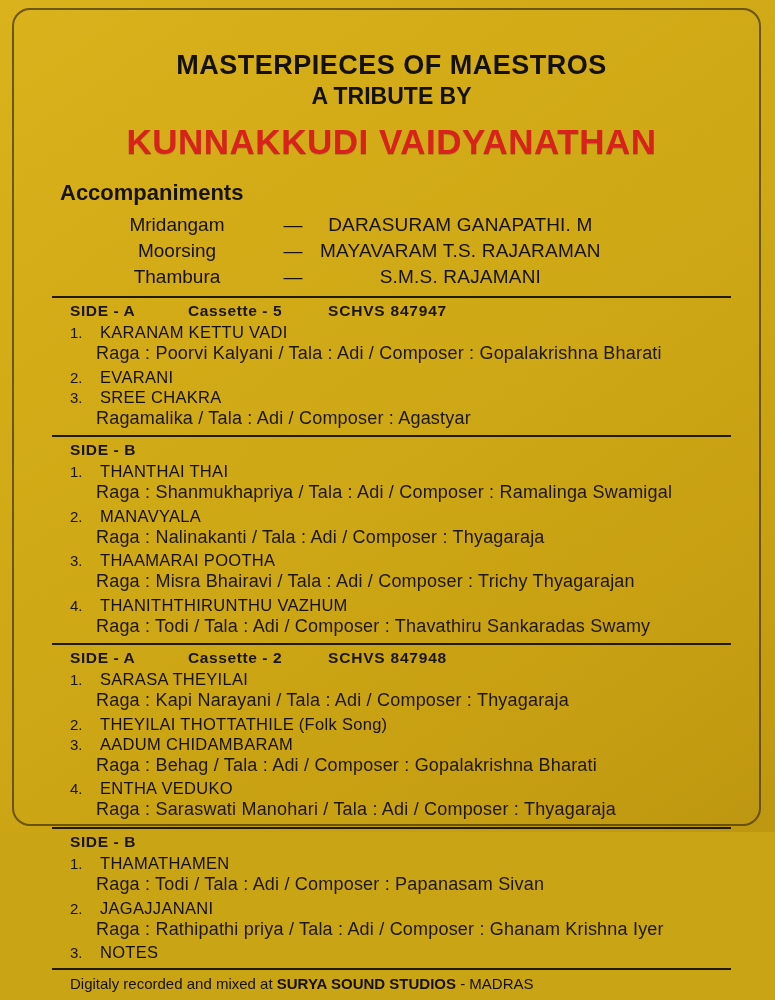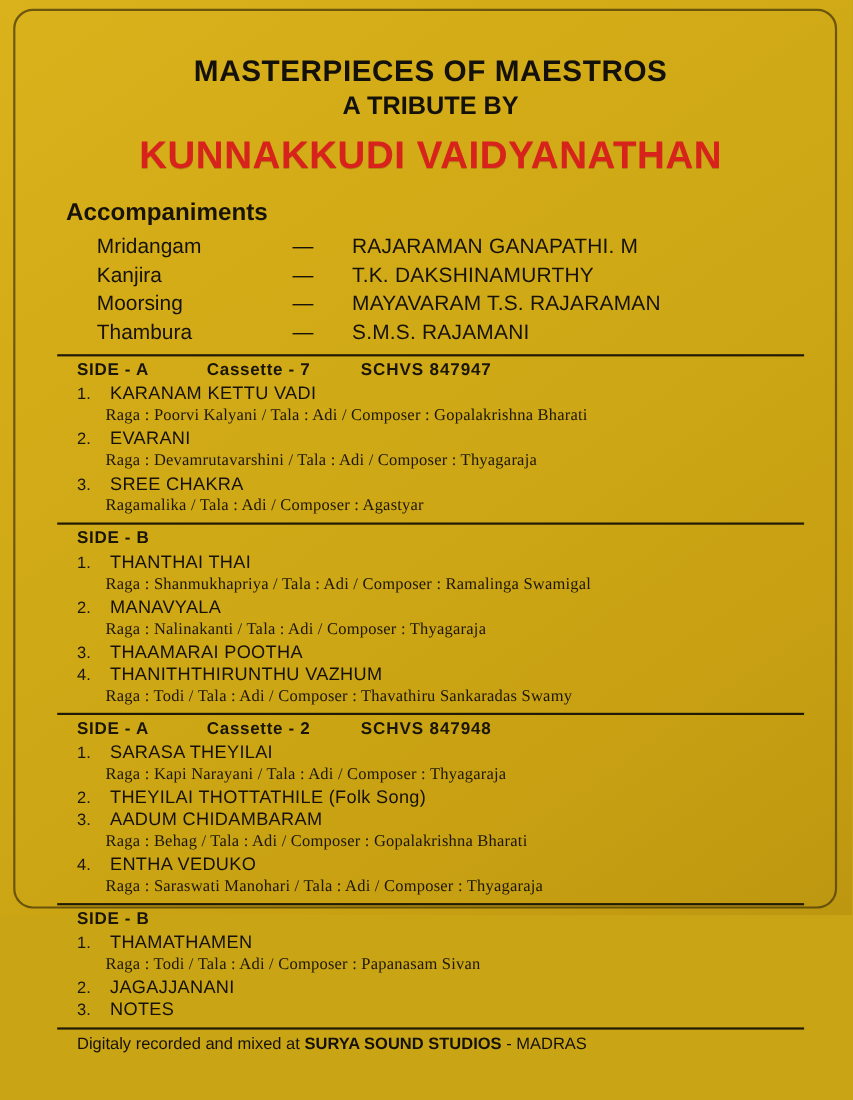--- a/index.html
+++ b/index.html
@@ -68,20 +68,21 @@
   table.acc {
     border-collapse: collapse;
     margin: 0 0 4px 36px;
     font-size: 19px;
     color: #16120a;
   }
   table.acc td {
     padding: 2px 0 2px 0;
     vertical-align: baseline;
     white-space: nowrap;
+    text-align: center;
   }
   td.acc-role { width: 178px; }
   td.acc-dash { width: 54px; }
   td.acc-name { letter-spacing: .2px; }
 
   .rule {
     border: none;
     border-top: 2px solid #211a06;
     margin: 6px 0 4px 0;
   }
@@ -112,26 +113,25 @@
     padding-top: 1px;
   }
   .track-body { flex: 1 1 auto; }
   .track-title {
     font-size: 16.5px;
     color: #15110a;
     letter-spacing: .3px;
     line-height: 1.15;
   }
   .track-meta {
-    font-size: 15px;
+    font-size: 18px;
     color: #1d1708;
     margin: 0 0 3px 26px;
     letter-spacing: .2px;
     line-height: 1.2;
-    font-family: Liberation Serif, serif;
   }
   .footer {
     margin: 4px 0 0 18px;
     font-size: 15px;
     color: #15110a;
     line-height: 1.3;
   }
   .footer b { font-weight: bold; }
 </style>
 </head>
@@ -146,61 +146,55 @@
       <div class="title-artist">KUNNAKKUDI VAIDYANATHAN</div>
     </div>
 
     <div class="acc-heading">Accompaniments</div>
 
     <table class="acc">
       <tbody>
         <tr>
           <td class="acc-role">Mridangam</td>
           <td class="acc-dash">—</td>
-          <td class="acc-name">RAJARAMAN GANAPATHI. M</td>
-        </tr>
-        <tr>
-          <td class="acc-role">Kanjira</td>
-          <td class="acc-dash">—</td>
-          <td class="acc-name">T.K. DAKSHINAMURTHY</td>
+          <td class="acc-name">DARASURAM GANAPATHI. M</td>
         </tr>
         <tr>
           <td class="acc-role">Moorsing</td>
           <td class="acc-dash">—</td>
           <td class="acc-name">MAYAVARAM T.S. RAJARAMAN</td>
         </tr>
         <tr>
           <td class="acc-role">Thambura</td>
           <td class="acc-dash">—</td>
           <td class="acc-name">S.M.S. RAJAMANI</td>
         </tr>
       </tbody>
     </table>
 
     <hr class="rule">
     <div class="side-row">
       <span class="side-label">SIDE - A</span>
-      <span class="cass-label">Cassette - 7</span>
+      <span class="cass-label">Cassette - 5</span>
       <span class="cass-code">SCHVS 847947</span>
     </div>
     <div class="tracks">
       <div class="track">
         <div class="track-num">1.</div>
         <div class="track-body">
           <div class="track-title">KARANAM KETTU VADI</div>
         </div>
       </div>
       <div class="track-meta">Raga : Poorvi Kalyani /    Tala : Adi / Composer : Gopalakrishna Bharati</div>
       <div class="track">
         <div class="track-num">2.</div>
         <div class="track-body">
           <div class="track-title">EVARANI</div>
         </div>
       </div>
-      <div class="track-meta">Raga : Devamrutavarshini / Tala : Adi / Composer : Thyagaraja</div>
       <div class="track">
         <div class="track-num">3.</div>
         <div class="track-body">
           <div class="track-title">SREE CHAKRA</div>
         </div>
       </div>
       <div class="track-meta">Ragamalika / Tala : Adi / Composer : Agastyar</div>
     </div>
 
     <hr class="rule">
@@ -223,20 +217,21 @@
           <div class="track-title">MANAVYALA</div>
         </div>
       </div>
       <div class="track-meta">Raga : Nalinakanti / Tala : Adi / Composer : Thyagaraja</div>
       <div class="track">
         <div class="track-num">3.</div>
         <div class="track-body">
           <div class="track-title">THAAMARAI POOTHA</div>
         </div>
       </div>
+      <div class="track-meta">Raga : Misra Bhairavi / Tala : Adi / Composer : Trichy Thyagarajan</div>
       <div class="track">
         <div class="track-num">4.</div>
         <div class="track-body">
           <div class="track-title">THANITHTHIRUNTHU VAZHUM</div>
         </div>
       </div>
       <div class="track-meta">Raga : Todi / Tala : Adi / Composer : Thavathiru Sankaradas Swamy</div>
     </div>
 
     <hr class="rule">
@@ -288,20 +283,21 @@
           <div class="track-title">THAMATHAMEN</div>
         </div>
       </div>
       <div class="track-meta">Raga : Todi / Tala : Adi / Composer : Papanasam Sivan</div>
       <div class="track">
         <div class="track-num">2.</div>
         <div class="track-body">
           <div class="track-title">JAGAJJANANI</div>
         </div>
       </div>
+      <div class="track-meta">Raga : Rathipathi priya / Tala : Adi / Composer : Ghanam Krishna Iyer</div>
       <div class="track">
         <div class="track-num">3.</div>
         <div class="track-body">
           <div class="track-title">NOTES</div>
         </div>
       </div>
     </div>
 
     <hr class="rule">
     <div class="footer">

